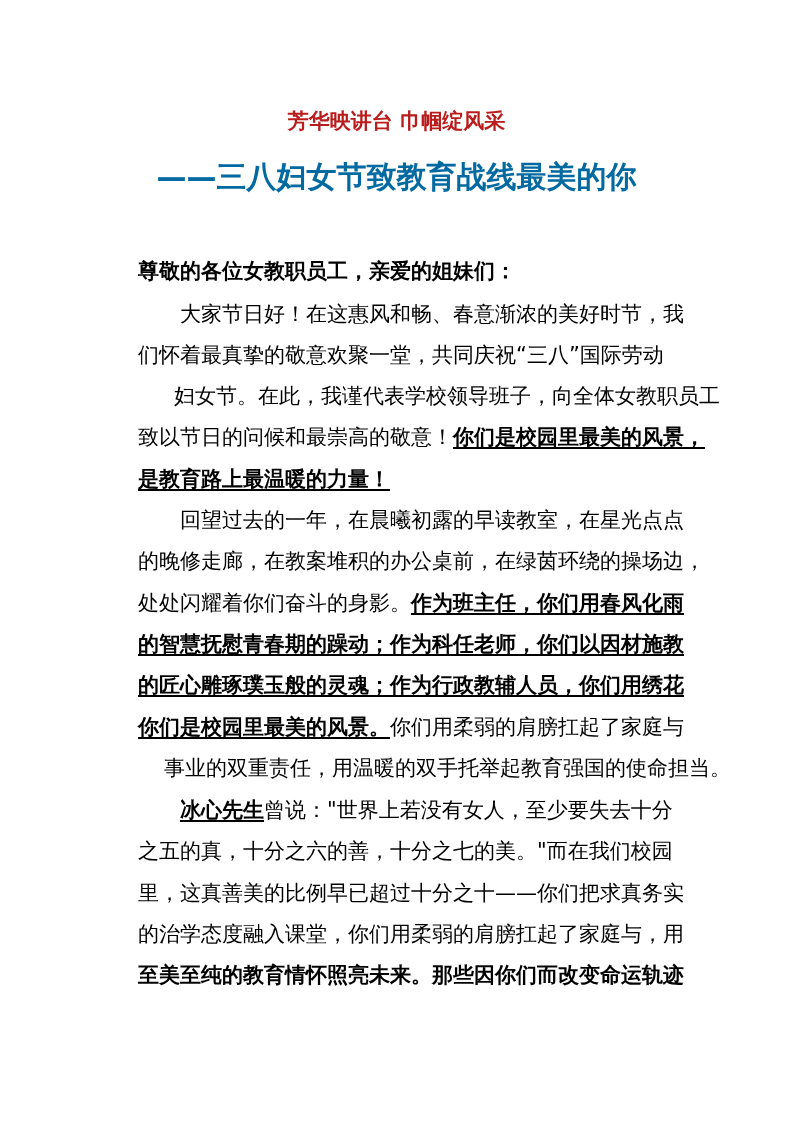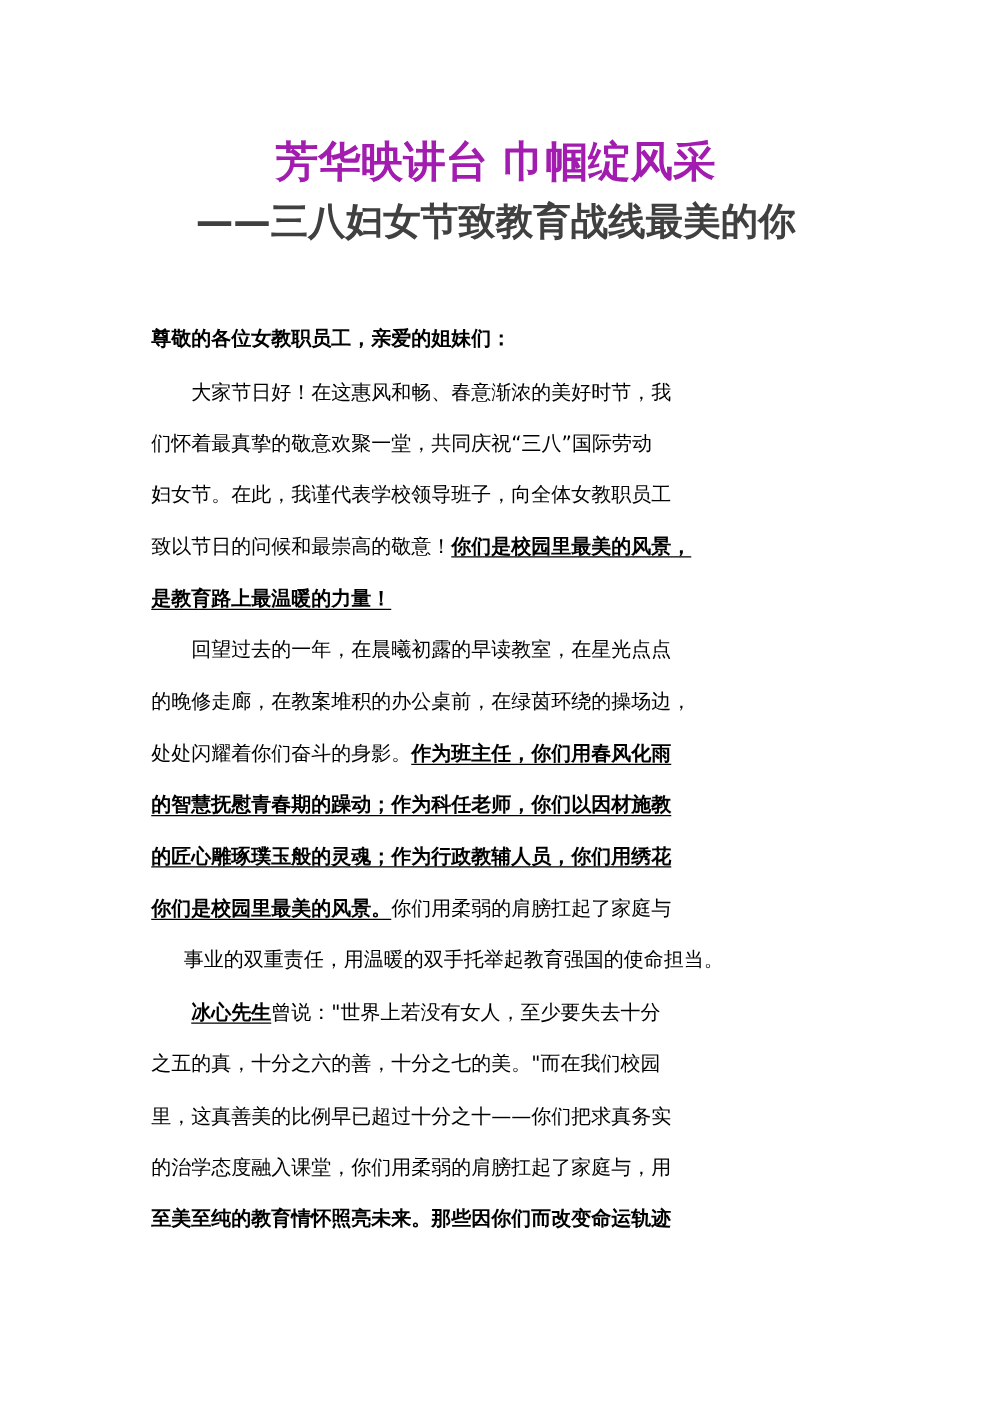--- a/index.html
+++ b/index.html
@@ -1,37 +1,37 @@
 <!DOCTYPE html>
 <html><head>
 <meta charset="utf-8">
 <style>
   html, body { margin:0; padding:0; background:#ffffff; }
   body { width:793px; height:1122px; position:relative; overflow:hidden;
          font-family: "DejaVu Sans", "Liberation Sans", sans-serif; color:#000; }
   .title { position:absolute; left:0; width:793px; text-align:center; font-weight:bold; white-space:nowrap; }
-  .t1 { top:107px; font-size:34px; color:#a21caf; }
-  .t2 { top:157px; font-size:30px; color:#404040; }
-  .line { position:absolute; left:121px; font-size:16px; white-space:nowrap; line-height:26px; }
+  .t1 { top:107px; font-size:21px; color:#b91c1c; }
+  .t2 { top:157px; font-size:30px; color:#0369a1; }
+  .line { position:absolute; left:138px; font-size:21px; white-space:nowrap; line-height:26px; }
   .b { font-weight:bold; }
   .u { font-weight:bold; text-decoration:underline; text-underline-offset:3px; }
 </style>
 </head>
 <body>
 
 <div>
   <div class="title t1">芳华映讲台 巾帼绽风采</div>
   <div class="title t2">——三八妇女节致教育战线最美的你</div>
 
   <div class="line b" style="top:258px">尊敬的各位女教职员工，亲爱的姐妹们：</div>
 
   <div id="body-lines">
       <div class="line" style="top: 301px;"><span>　　大家节日好！在这惠风和畅、春意渐浓的美好时节，我</span></div>
       <div class="line" style="top: 342px;"><span>们怀着最真挚的敬意欢聚一堂，共同庆祝“三八”国际劳动</span></div>
-      <div class="line" style="top: 383px;"><span>妇女节。在此，我谨代表学校领导班子，向全体女教职员工</span></div>
+      <div class="line" style="top: 383px; margin-left: 36px;"><span>妇女节。在此，我谨代表学校领导班子，向全体女教职员工</span></div>
       <div class="line" style="top: 424px;"><span>致以节日的问候和最崇高的敬意！</span><span class="u">你们是校园里最美的风景，</span></div>
       <div class="line" style="top: 466px;"><span class="u">是教育路上最温暖的力量！</span></div>
       <div class="line" style="top: 507px; text-align: right;"><span>　　回望过去的一年，在晨曦初露的早读教室，在星光点点</span></div>
       <div class="line" style="top: 548px;"><span>的晚修走廊，在教案堆积的办公桌前，在绿茵环绕的操场边，</span></div>
       <div class="line" style="top: 590px;"><span>处处闪耀着你们奋斗的身影。</span><span class="u">作为班主任，你们用春风化雨</span></div>
       <div class="line" style="top: 631px;"><span class="u">的智慧抚慰青春期的躁动；作为科任老师，你们以因材施教</span></div>
       <div class="line" style="top: 672px;"><span class="u">的匠心雕琢璞玉般的灵魂；作为行政教辅人员，你们用绣花</span></div>
       <div class="line" style="top: 714px;"><span class="u">你们是校园里最美的风景。</span><span>你们用柔弱的肩膀扛起了家庭与</span></div>
       <div class="line" style="top: 755px; margin-left: 26px;"><span>事业的双重责任，用温暖的双手托举起教育强国的使命担当。</span></div>
       <div class="line" style="top: 797px;"><span>　　</span><span class="u">冰心先生</span><span>曾说："世界上若没有女人，至少要失去十分</span></div>

